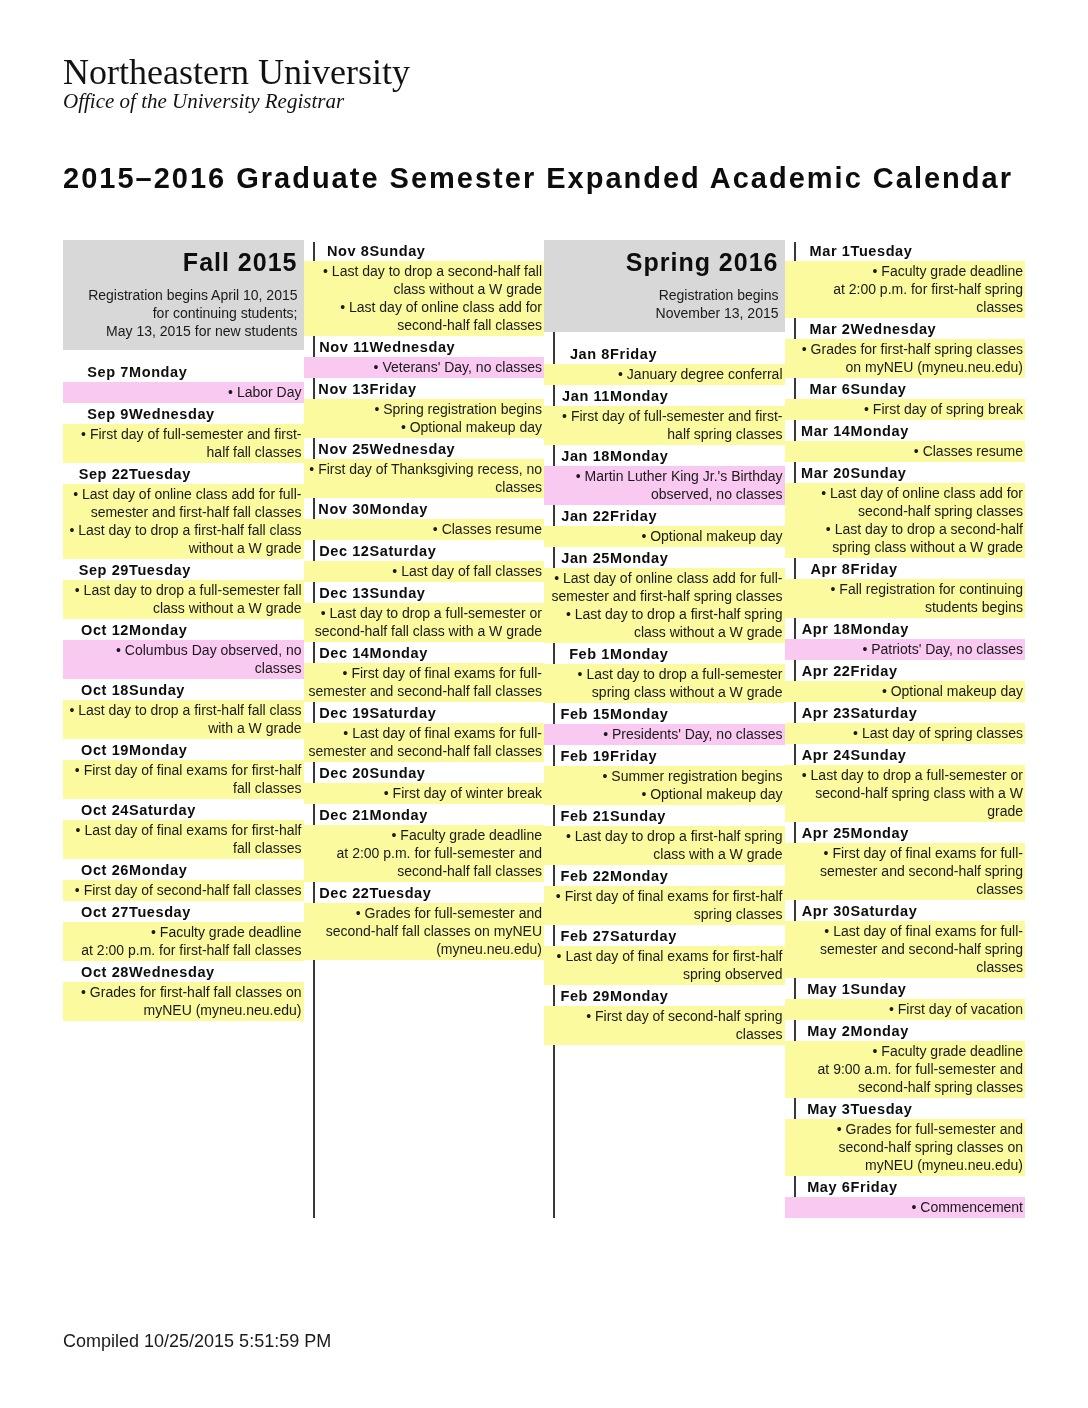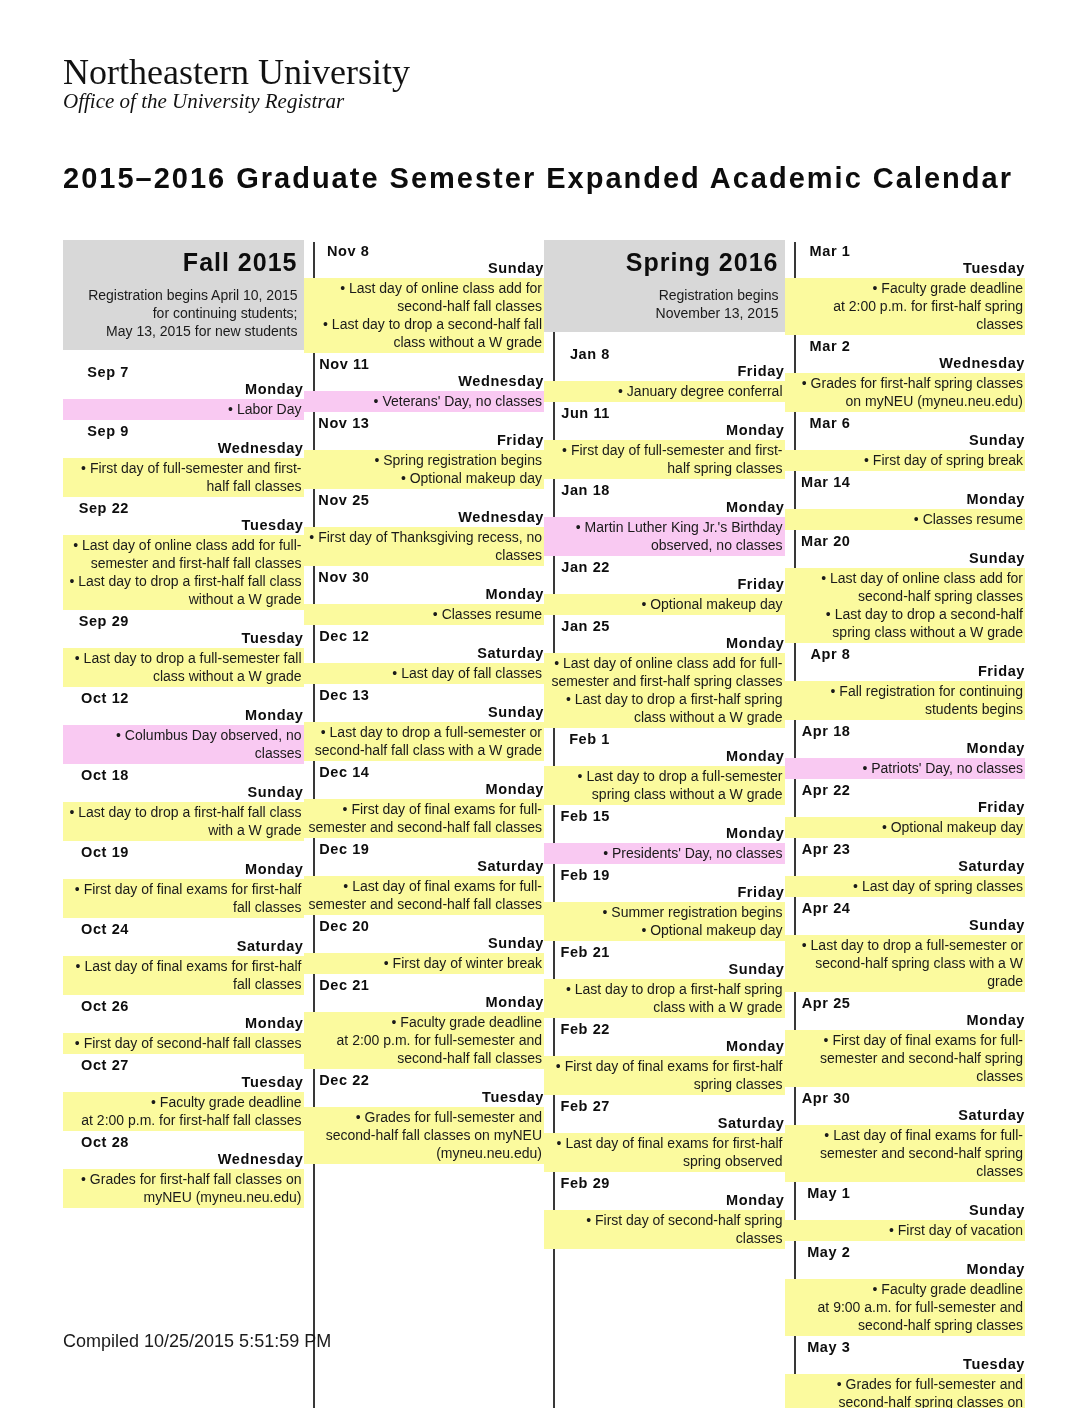--- a/index.html
+++ b/index.html
@@ -44,21 +44,21 @@
   .sem-title{
     margin:0 0 9px 0;font-size:25px;font-weight:bold;letter-spacing:1px;
     line-height:30px;color:#0d0d0d;
   }
   .sem-reg{
     margin:0;font-size:14px;line-height:18px;white-space:pre-wrap;color:#1a1a1a;
   }
   
   .entry-date{
     display:flex;font-weight:bold;font-size:14.5px;letter-spacing:.6px;
-    line-height:17px;margin:3px 0 1px 0;padding-left:2px;color:#0d0d0d;flex-direction:column;
+    line-height:17px;margin:3px 0 1px 0;padding-left:2px;color:#0d0d0d;
   }
   .date-part{width:64px;flex:none;}
   .items{padding:1px 2px 2px 4px;}
   .hl-yellow{background:var(--yellow,#fbfa9e);}
   .hl-pink{background:var(--pink,#f9c9f2);}
   .item{font-size:14px;line-height:18px;white-space:pre-wrap;}
   .bullet{display:inline;}
   
   .footer{
     position:absolute;left:63px;top:1331px;font-size:18px;color:#1a1a1a;
@@ -185,22 +185,22 @@
           </div>
         </div>
       </section>
     <section class="col">
         <div class="entry">
           <div class="entry-date">
             <span class="date-part">Nov 8</span>
             <span class="day-part">Sunday</span>
           </div>
           <div class="items hl-yellow">
+            <div class="item"><span class="bullet">• </span><span class="item-text">Last day to drop a second-half fall class without a W grade</span></div>
             <div class="item"><span class="bullet">• </span><span class="item-text">Last day of online class add for second-half fall classes</span></div>
-            <div class="item"><span class="bullet">• </span><span class="item-text">Last day to drop a second-half fall class without a W grade</span></div>
           </div>
         </div>
         <div class="entry">
           <div class="entry-date">
             <span class="date-part">Nov 11</span>
             <span class="day-part">Wednesday</span>
           </div>
           <div class="items hl-pink">
             <div class="item"><span class="bullet">• </span><span class="item-text">Veterans' Day, no classes</span></div>
           </div>
@@ -308,21 +308,21 @@
           <div class="entry-date">
             <span class="date-part">Jan 8</span>
             <span class="day-part">Friday</span>
           </div>
           <div class="items hl-yellow">
             <div class="item"><span class="bullet">• </span><span class="item-text">January degree conferral</span></div>
           </div>
         </div>
         <div class="entry">
           <div class="entry-date">
-            <span class="date-part">Jun 11</span>
+            <span class="date-part">Jan 11</span>
             <span class="day-part">Monday</span>
           </div>
           <div class="items hl-yellow">
             <div class="item"><span class="bullet">• </span><span class="item-text">First day of full-semester and first-half spring classes</span></div>
           </div>
         </div>
         <div class="entry">
           <div class="entry-date">
             <span class="date-part">Jan 18</span>
             <span class="day-part">Monday</span>

